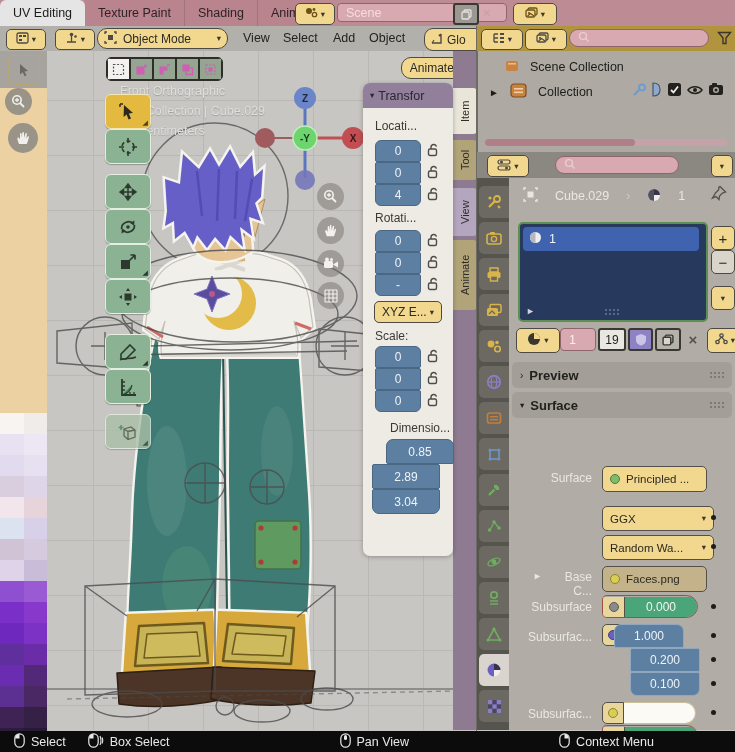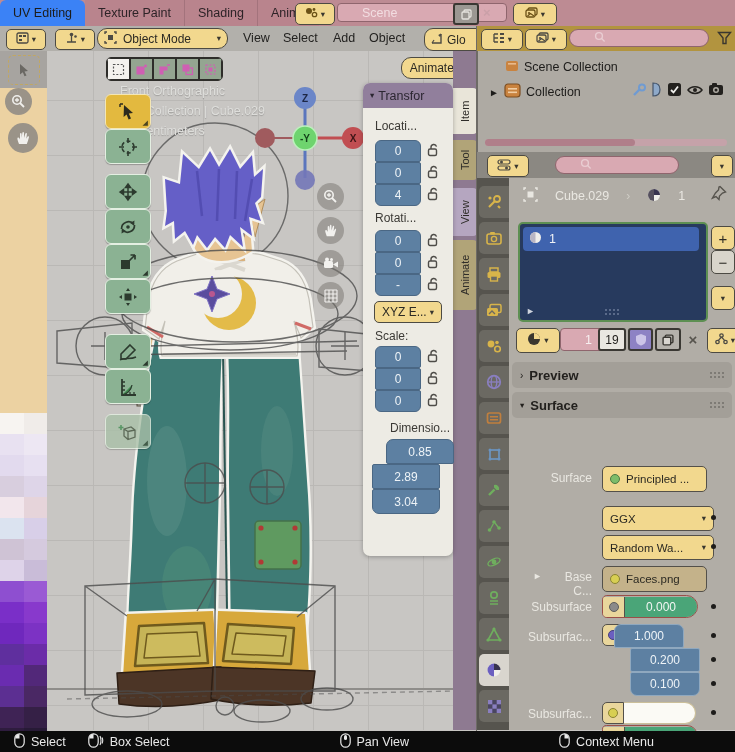--- a/index.html
+++ b/index.html
@@ -5,36 +5,36 @@
   html,body{margin:0;padding:0;background:#888;}
   #app{position:relative;width:735px;height:752px;overflow:hidden;
        font-family:"Liberation Sans","DejaVu Sans",sans-serif;
        font-size:12px;color:#24221f;background:#c8c6c3;}
   .abs{position:absolute;}
   .flex{display:flex;align-items:center;}
   
   .topbar{left:0;top:0;width:735px;height:26px;background:#bd8b93;display:flex;align-items:stretch;}
   .wtab{display:flex;align-items:center;padding:0 13px;color:#2d2327;background:#b9848d;
         border-right:1px solid #a3737c;font-size:12.5px;cursor:default;}
-  .wtab.active{background:#3b82f6;color:#1c1c1a;border-radius:6px 6px 0 0;border-right:none;}
+  .wtab.active{background:#e5e5e5;color:#1c1c1a;border-radius:6px 6px 0 0;border-right:none;}
   .ybtn{background:#f2d88e;border:1px solid #4c4a43;border-radius:5px;color:#2c2a24;
         display:flex;align-items:center;justify-content:center;gap:3px;font-size:12px;}
   .caret{font-size:8.5px;line-height:1;color:#3a372f;}
   .pinkfield{background:#d9a9b2;border:1px solid #8f656d;border-radius:4px;color:#f2dde1;
-        display:flex;align-items:center;padding:0 24px;font-size:12.5px;}
+        display:flex;align-items:center;padding:0 8px;font-size:12.5px;}
   .mini-dark{width:22px;height:18px;border:2px solid #3a3833;border-radius:3px;background:#9b9792;
         display:flex;align-items:center;justify-content:center;}
   .xclose{color:#caa0a8;font-size:13px;font-weight:bold;}
   
   .hdr{left:0;top:26px;width:735px;height:25px;background:#b2b0ab;border-bottom:1px solid #8c8a85;}
   .menu-item{padding:0 9px;color:#232220;font-size:12.5px;line-height:24px;}
   
   .outliner-hdr{left:477px;top:26px;width:258px;height:25px;background:#b2943f;}
   .outliner-body{left:477px;top:51px;width:258px;height:101px;background:#aeaaa3;border-bottom:1px solid #77746f;}
-  .outl-row{display:flex;align-items:center;gap:5px;color:#1d1c1a;font-size:12.5px;}
+  .outl-row{display:flex;align-items:center;gap:11px;color:#1d1c1a;font-size:12.5px;}
   
   .uvstrip{left:0;top:51px;width:47px;height:679px;background:#ecd2a2;border-right:1px solid #8c8a85;}
   .circlebtn{border-radius:50%;background:rgba(142,138,132,.88);display:flex;align-items:center;justify-content:center;}
   .pxrow{display:flex;width:47px;}
   .pxrow div{height:21px;}
   
   .vp{left:47px;top:51px;width:430px;height:679px;
       background-color:#c8c6c3;
       background-image:linear-gradient(#bab8b5 1px,transparent 1px),linear-gradient(90deg,#bab8b5 1px,transparent 1px);
       background-size:55px 55px;background-position:-9px -6px;}

